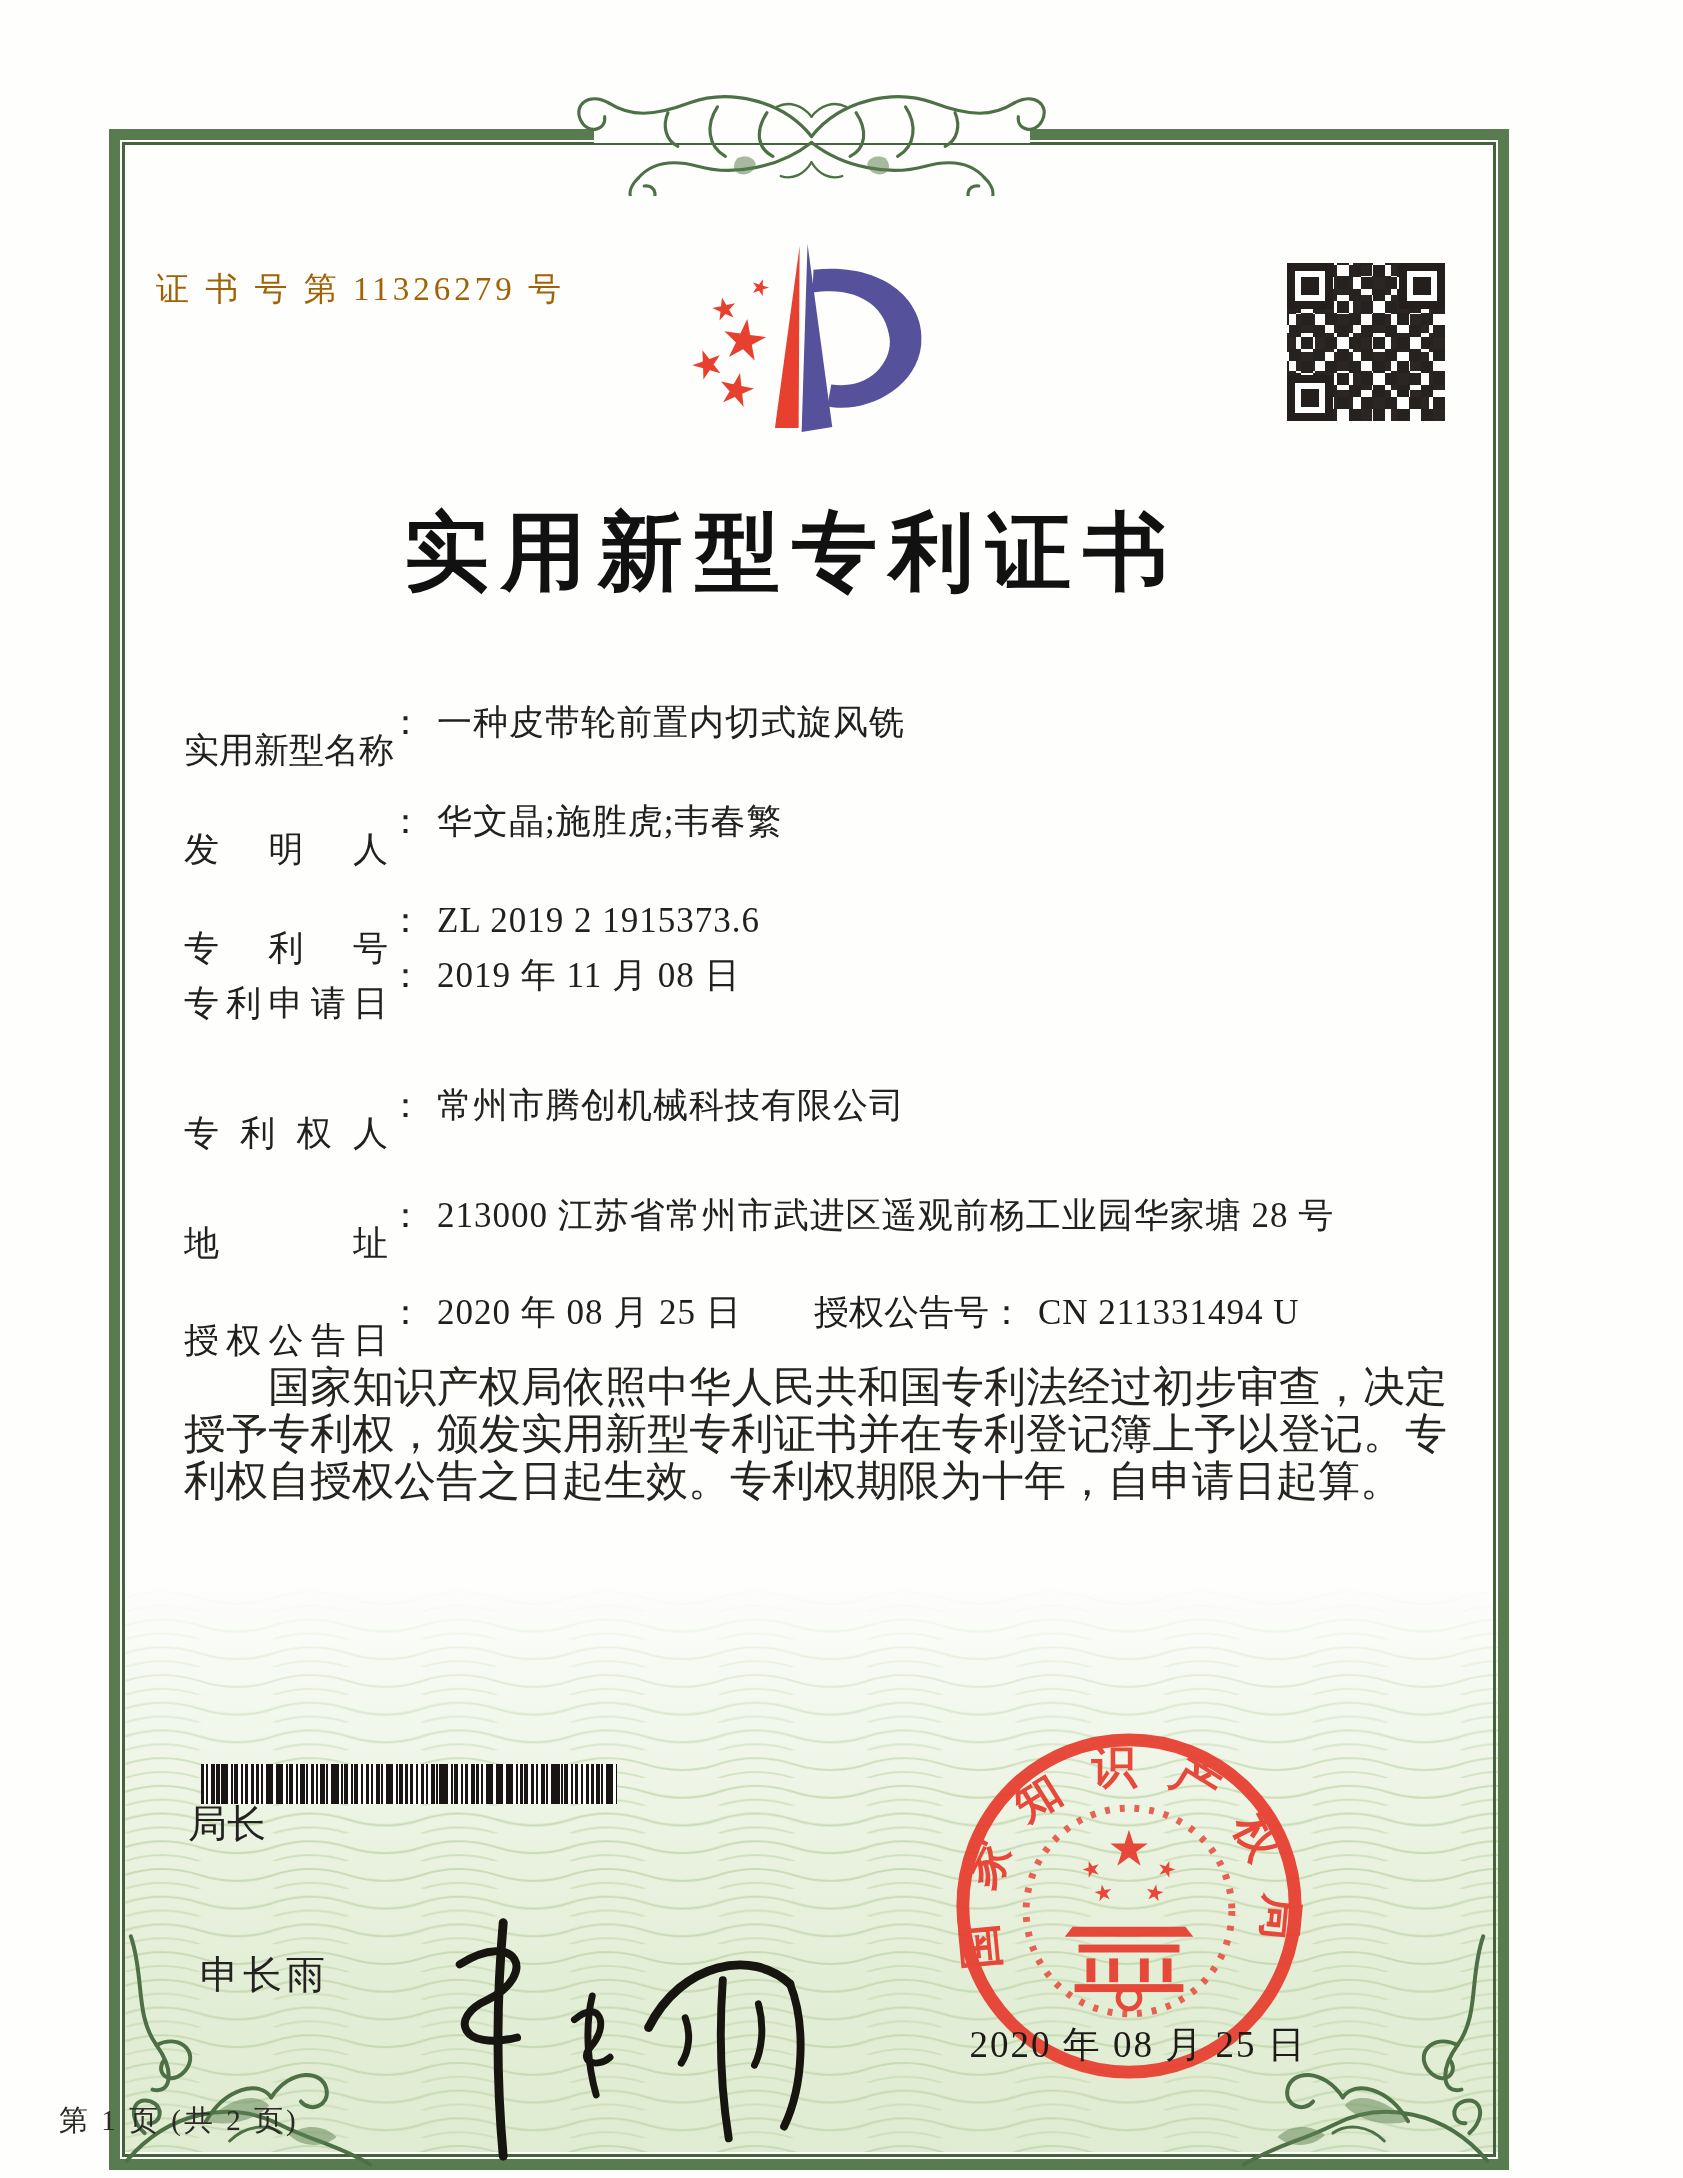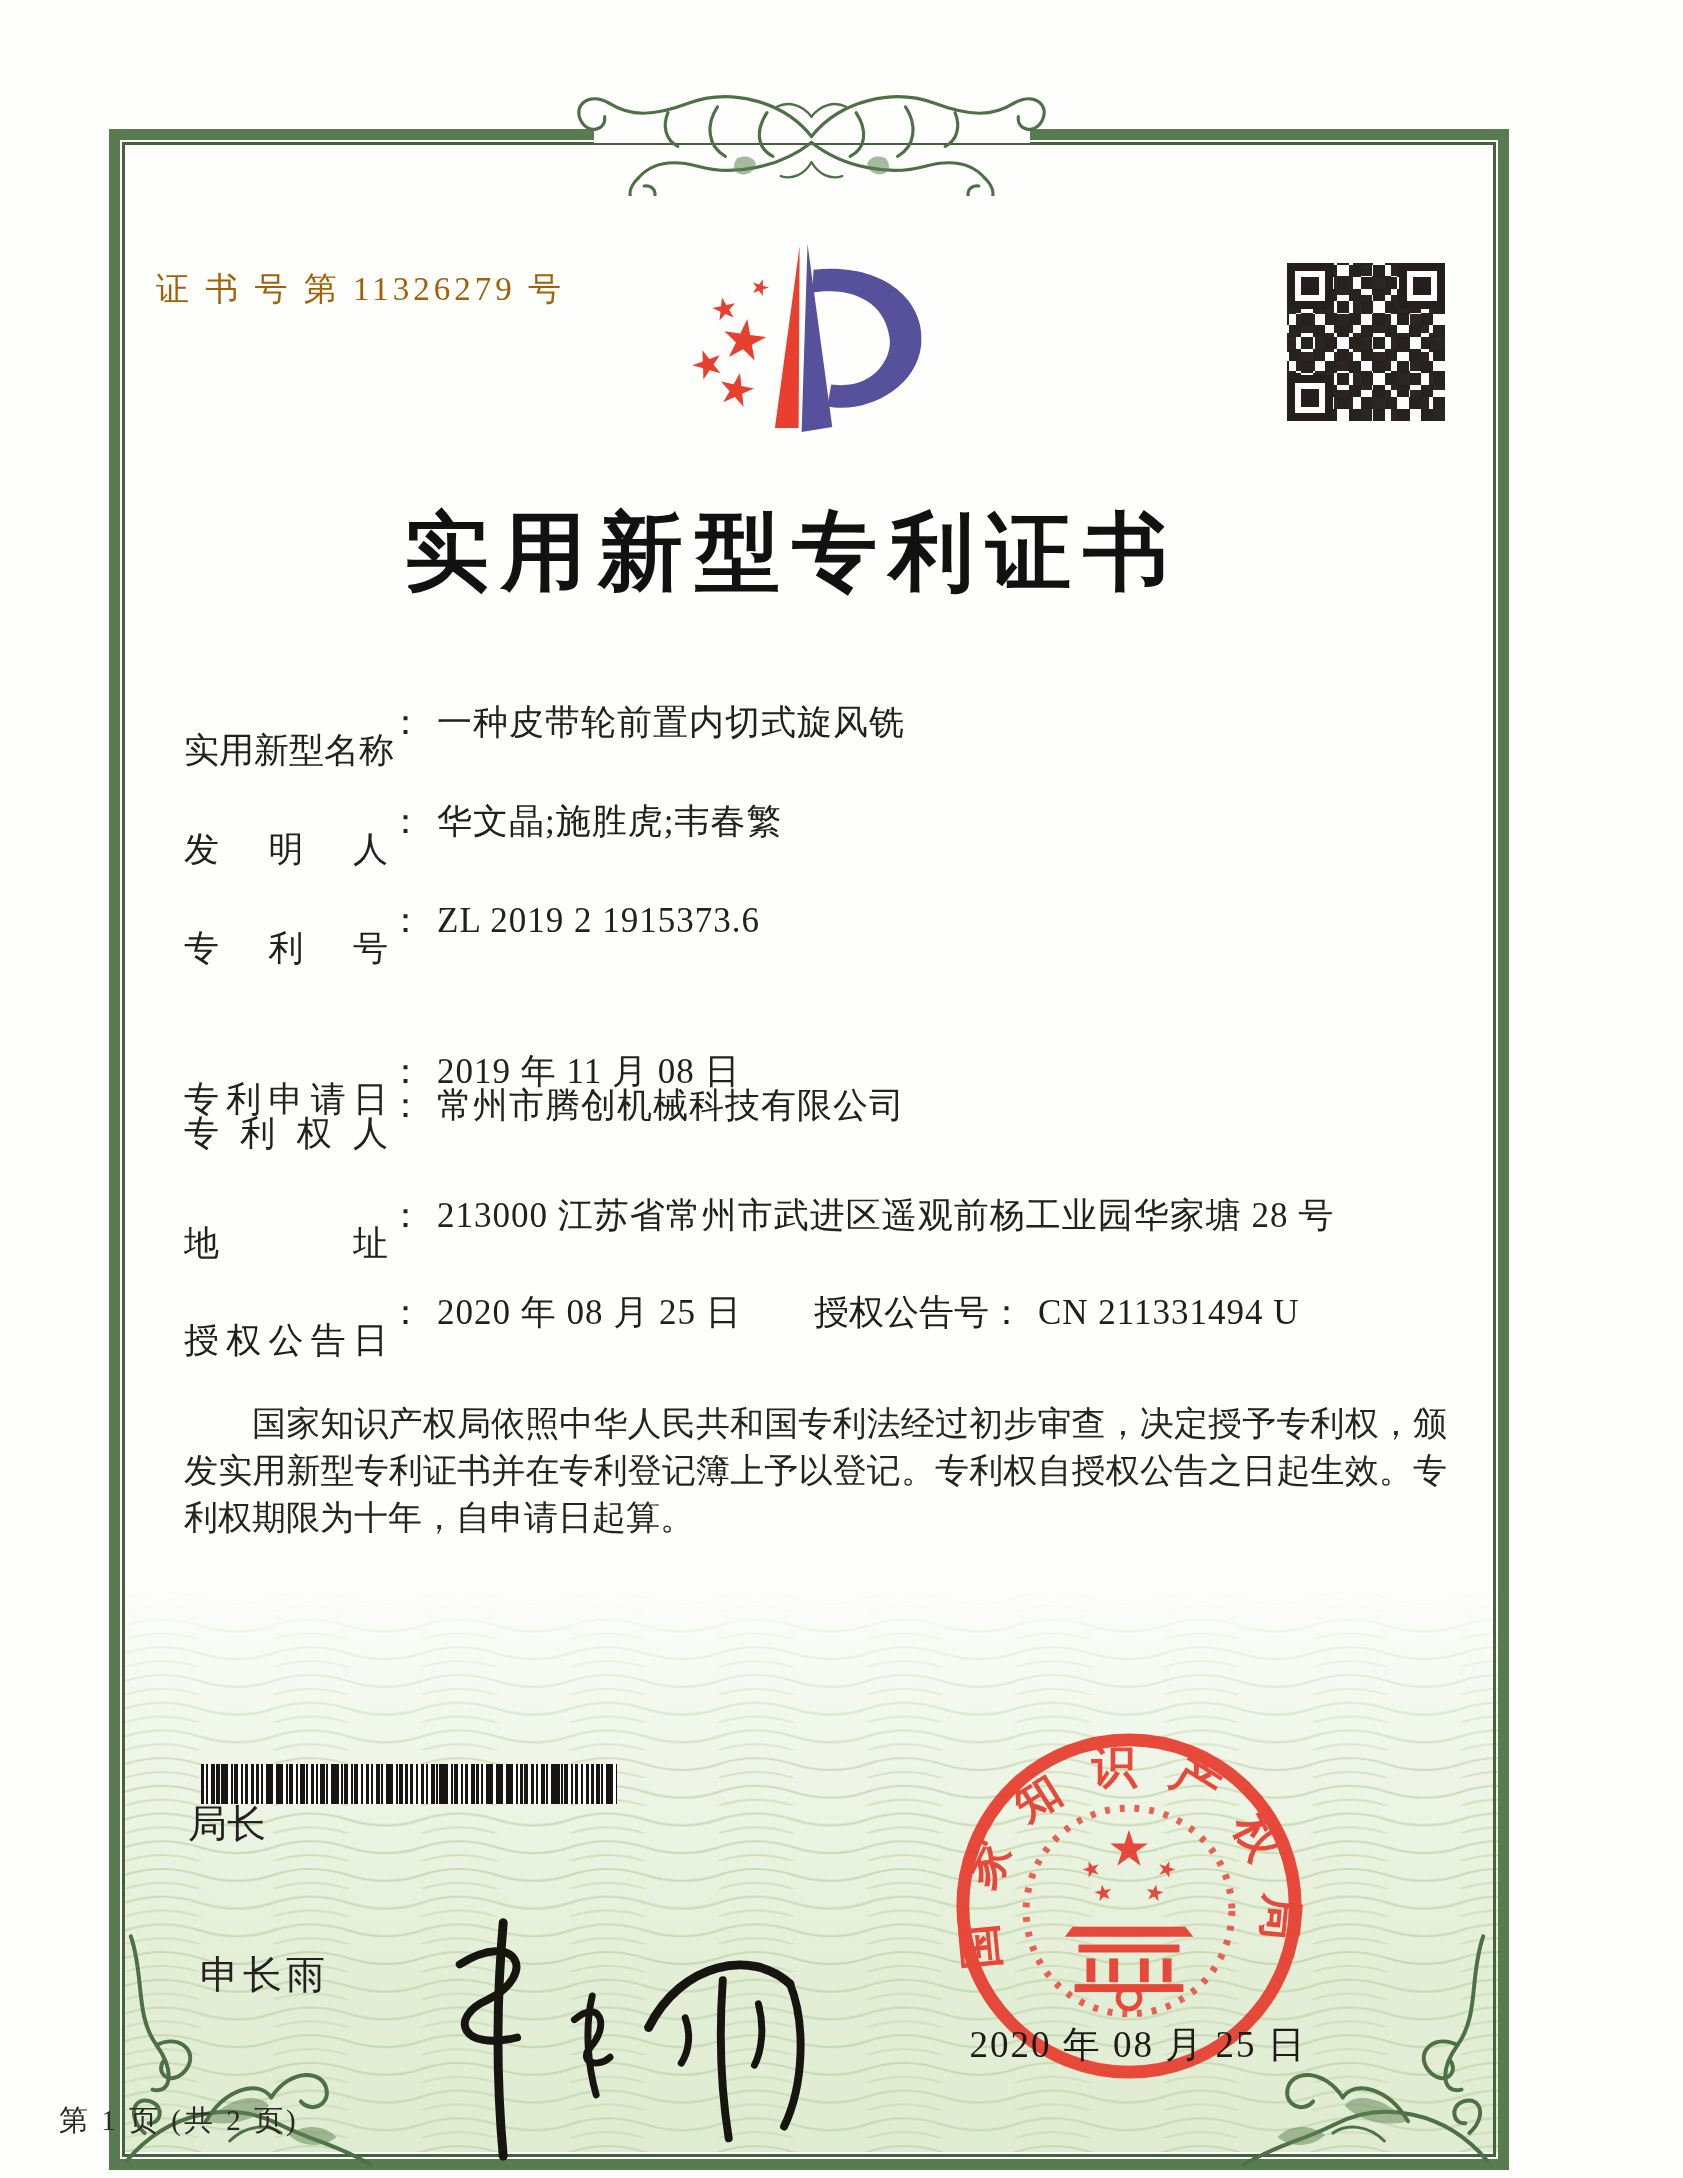--- a/index.html
+++ b/index.html
@@ -46,21 +46,21 @@
   .finder>div{width:18px;height:18px;background:#241f1c;}
   .finder.tl{left:0;top:0}.finder.tr{right:0;top:0}.finder.bl{left:0;bottom:0}
   
   .field-row{position:absolute;left:184px;font-size:35px;color:#21211f;white-space:nowrap;}
   .flabel{display:inline-block;width:204px;text-align:justify;text-align-last:justify;vertical-align:top;margin-top:28px;}
   .fvalue{margin-left:14px;letter-spacing:1px;}
   .grant-pair{position:absolute;font-size:35px;white-space:nowrap;}
   
   .bodytext{
     position:absolute;left:184px;top:1364px;width:1263px;
-    font-size:34px;line-height:47px;text-align:justify;color:#262420;margin-top:36px;
+    font-size:42px;line-height:47px;text-align:justify;color:#262420;
   }
   .bodytext p{margin:0 0 10px 0;text-indent:2em;}
   
   .barcode{
     position:absolute;left:201px;top:1764px;width:416px;height:40px;background:#fff;
     background-image:
       repeating-linear-gradient(90deg,#181512 0 2px,transparent 2px 5px),
       repeating-linear-gradient(90deg,#181512 0 3px,transparent 3px 11px),
       repeating-linear-gradient(90deg,#181512 0 2px,transparent 2px 17px);
   }
@@ -182,21 +182,21 @@
 
 <div class="field-row" style="top:699px">
   <span class="flabel">实用新型名称</span><span>：</span><span class="fvalue">一种皮带轮前置内切式旋风铣</span>
 </div>
 <div class="field-row" style="top:798px">
   <span class="flabel">发明人</span><span>：</span><span class="fvalue">华文晶;施胜虎;韦春繁</span>
 </div>
 <div class="field-row" style="top:897px">
   <span class="flabel">专利号</span><span>：</span><span class="fvalue">ZL 2019 2 1915373.6</span>
 </div>
-<div class="field-row" style="top:1048px">
+<div class="field-row" style="top:952px">
   <span class="flabel">专利申请日</span><span>：</span><span class="fvalue">2019 年 11 月 08 日</span>
 </div>
 <div class="field-row" style="top:1082px">
   <span class="flabel">专利权人</span><span>：</span><span class="fvalue">常州市腾创机械科技有限公司</span>
 </div>
 <div class="field-row" style="top:1192px">
   <span class="flabel">地址</span><span>：</span><span class="fvalue">213000 江苏省常州市武进区遥观前杨工业园华家塘 28 号</span>
 </div>
 
 <div class="grant-pair" style="left:184px;top:1289px">

